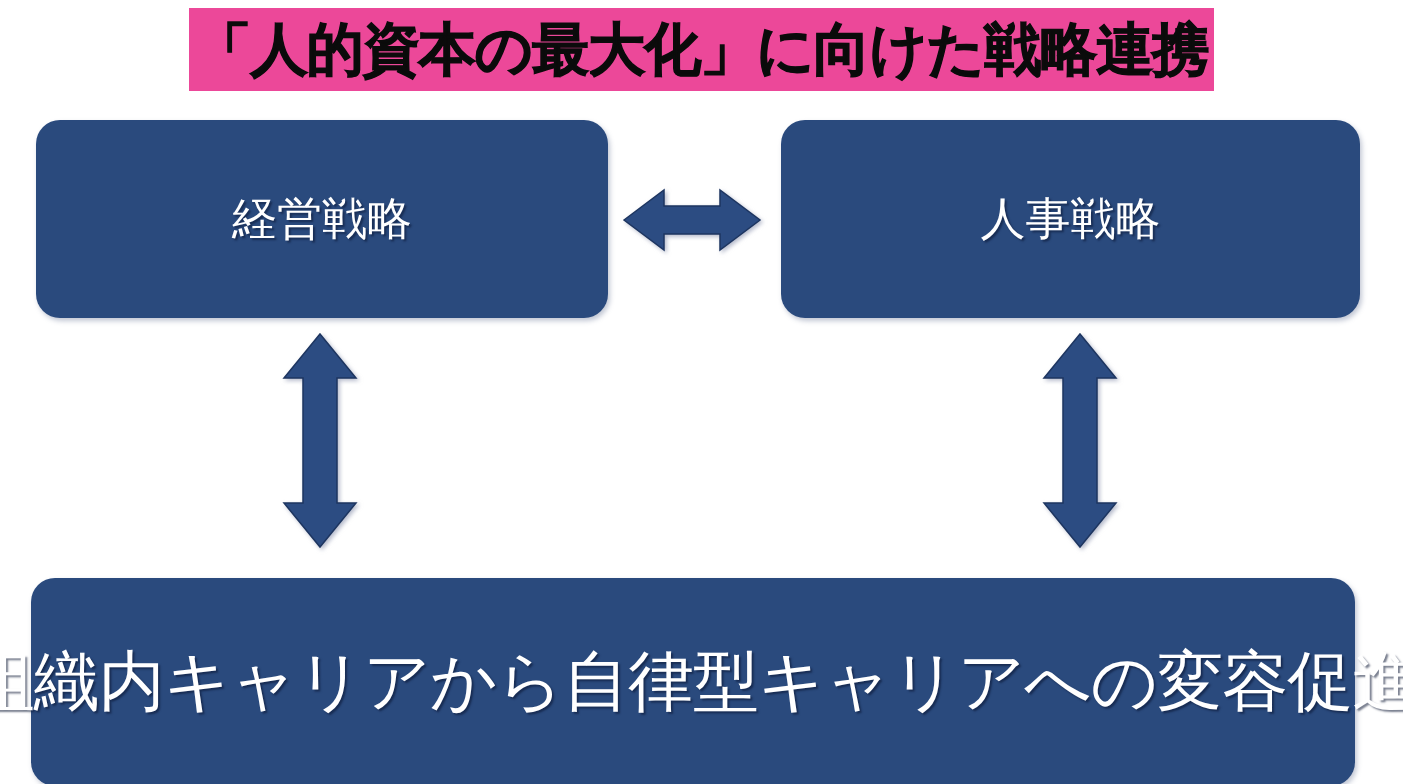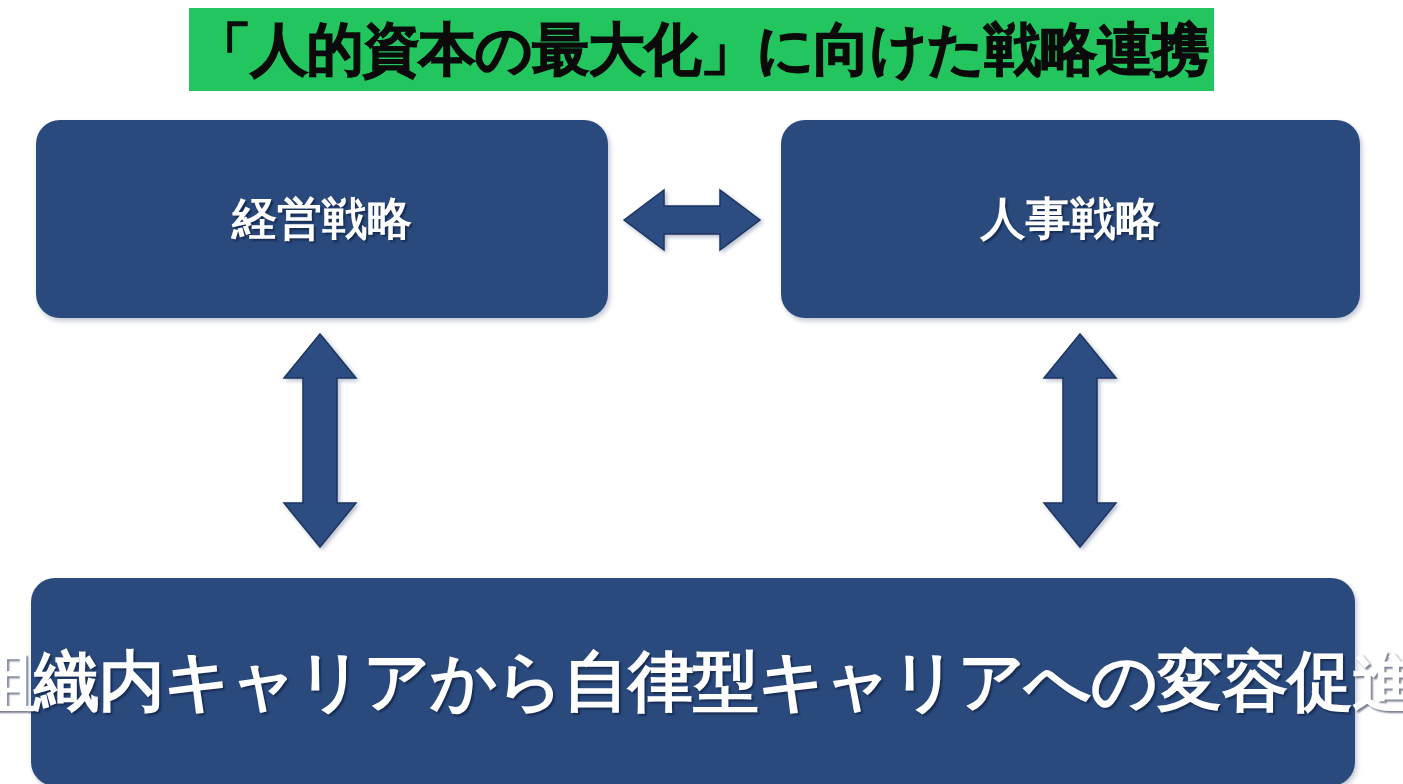--- a/index.html
+++ b/index.html
@@ -22,21 +22,21 @@
   .title-wrap {
     position: absolute;
     left: 0;
     top: 8px;
     width: 1403px;
     text-align: center;
     white-space: nowrap;
   }
   .title-text {
     display: inline-block;
-    background: #22c55e;
+    background: #ec4899;
     color: #0b0b0b;
     font-size: 57px;
     line-height: 1.46;
     font-weight: 700;
     letter-spacing: -1px;
     padding: 0 6px;
     -webkit-text-stroke: 1.1px #0b0b0b;
   }
 
   
@@ -44,21 +44,21 @@
     position: absolute;
     background: #2a4a7d;
     border-radius: 24px;
     box-shadow: 2px 3px 5px rgba(120,130,160,0.45);
     display: flex;
     align-items: center;
     justify-content: center;
   }
   .box-label {
     color: #ffffff;
-    font-weight: 700;
+    font-weight: 400;
     letter-spacing: 0px;
     text-shadow: 2px 2px 2px rgba(10,20,50,0.55);
     white-space: nowrap;
   }
 
   #box-management {
     left: 36px;
     top: 120px;
     width: 572px;
     height: 198px;

